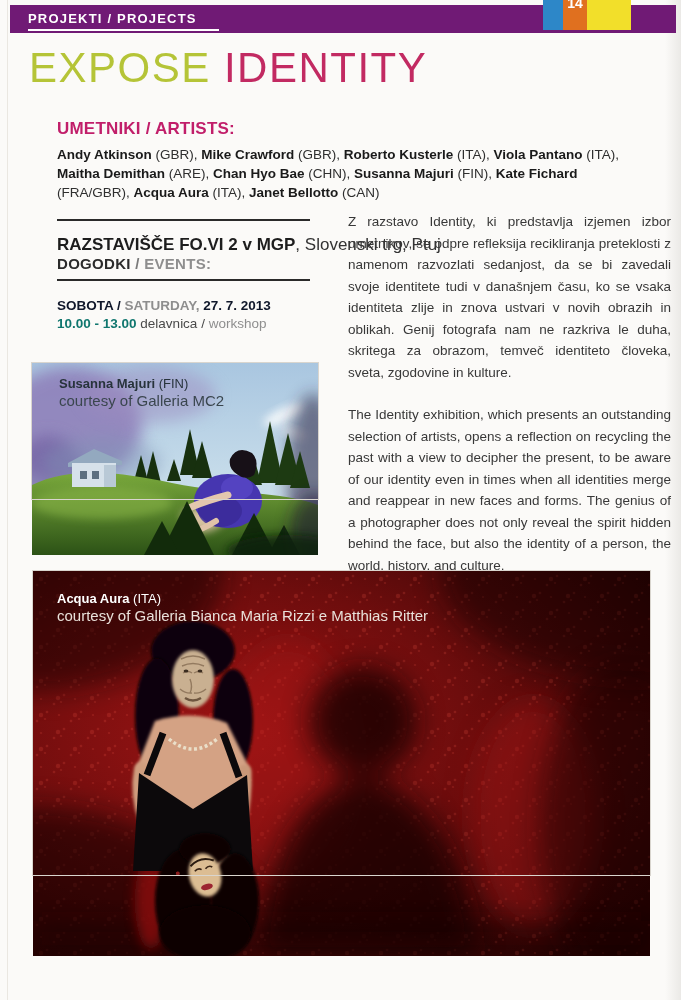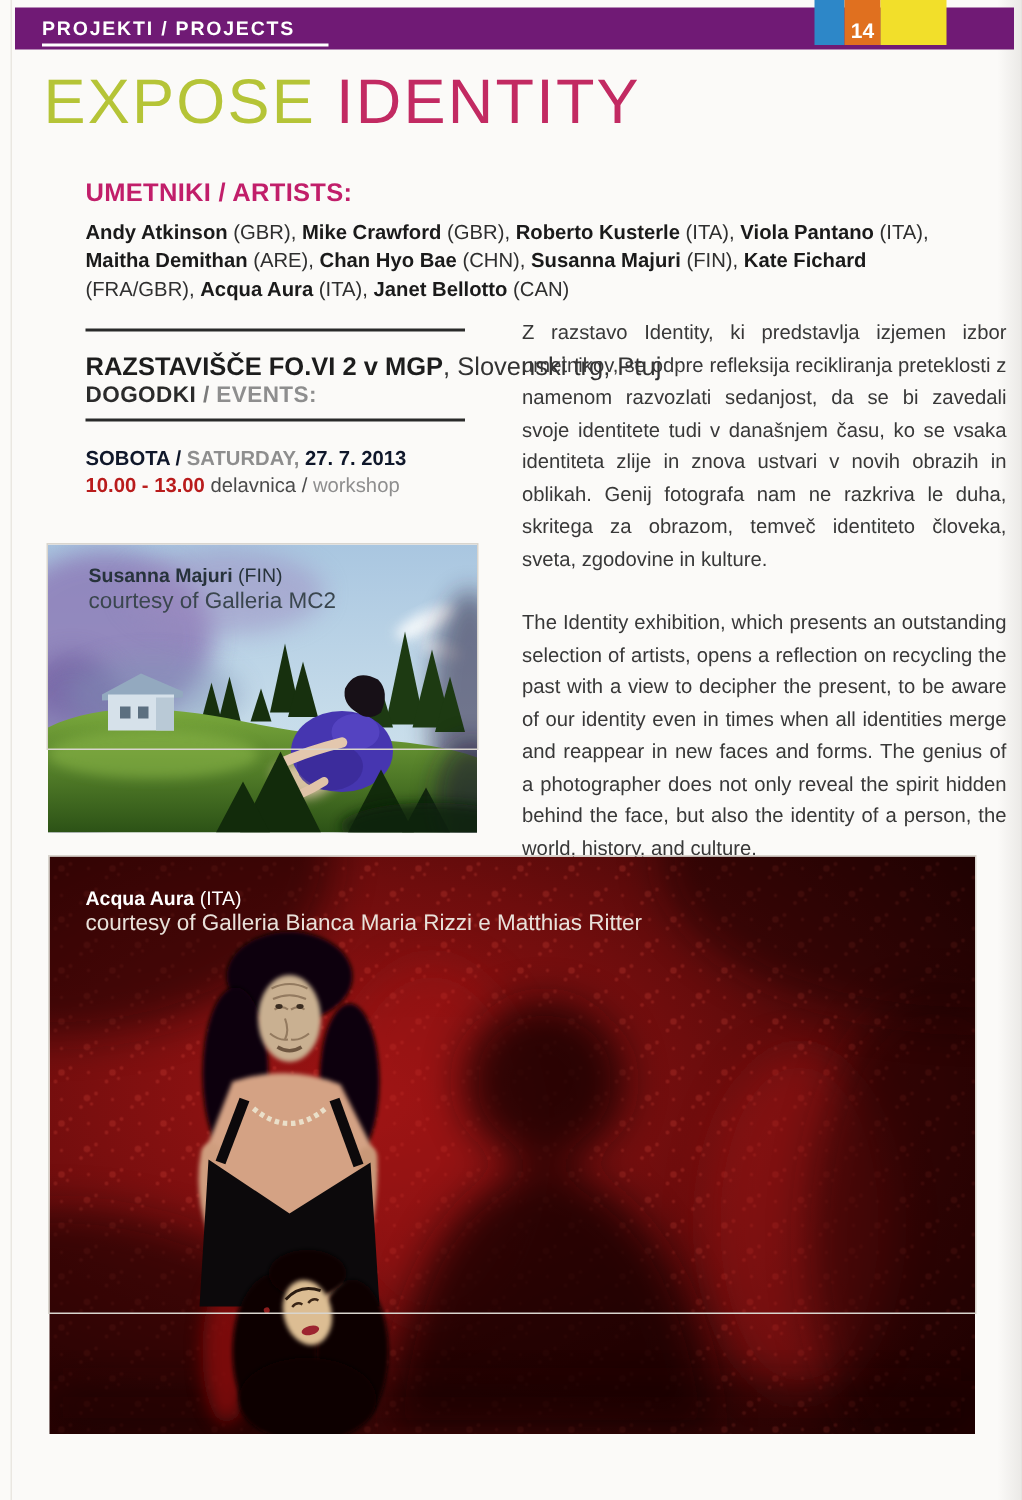--- a/index.html
+++ b/index.html
@@ -15,21 +15,21 @@
 
   
   .header-bar{position:absolute;left:10px;top:5px;width:666px;height:28px;background:#701a75;}
   .header-label{
     position:absolute;left:18px;top:6px;color:#fff;font-size:13px;font-weight:bold;
     letter-spacing:1.2px;border-bottom:2px solid #fff;padding:0 22px 3px 0;
   }
   .sq{position:absolute;top:0;height:30px;}
   .sq-blue{left:543px;width:20px;background:#2d87c8;}
   .sq-orange{left:563px;width:24px;background:#e0701f;color:#fff;font-size:14px;font-weight:bold;
-    display:flex;align-items:flex-end;justify-content:center;padding-bottom:2px;box-sizing:border-box;}
+    display:flex;align-items:flex-end;justify-content:center;padding-bottom:19px;box-sizing:border-box;}
   .sq-yellow{left:587px;width:44px;background:#f2df2a;}
 
   
   .main-title{position:absolute;left:29px;top:44px;font-size:42px;font-weight:300;letter-spacing:1.5px;}
   .title-w1{color:#b5c437;}
   .title-w2{color:#c22a62;}
 
   
   .artists{position:absolute;left:57px;top:119px;width:577px;}
   .artists-heading{color:#c11e6a;font-size:17px;font-weight:bold;letter-spacing:.2px;margin:0 0 6px 0;}
@@ -43,21 +43,21 @@
   .subhead .h-slash{color:#7a7a7a;}
   .subhead .h-secondary{color:#8e8e8e;}
   .rule{width:253px;border-bottom:2px solid #2a2a2a;margin-top:7px;}
   .venue-line{margin-top:14px;font-size:17px;color:#333;white-space:nowrap;}
   .venue-line .v-bold{font-weight:bold;color:#1d1d1d;}
   .events-head{}
   .event-date{margin-top:17px;font-size:13.5px;font-weight:bold;white-space:nowrap;}
   .event-date .d-black{color:#0f172a;}
   .event-date .d-gray{color:#8e8e8e;}
   .event-time{margin-top:3px;font-size:13.5px;white-space:nowrap;}
-  .event-time .t-time{color:#b91c1c;font-weight:bold;}
+  .event-time .t-time{color:#0f766e;font-weight:bold;}
   .event-time .t-act{color:#4a4a4a;}
   .event-time .t-act-en{color:#8e8e8e;}
 
   
   .rightcol{position:absolute;left:348px;top:211px;width:323px;}
   .para{font-size:13.5px;line-height:21.5px;color:#383838;text-align:justify;margin:0;}
   .para + .para{margin-top:21px;}
 
   
   figure{margin:0;padding:0;}

